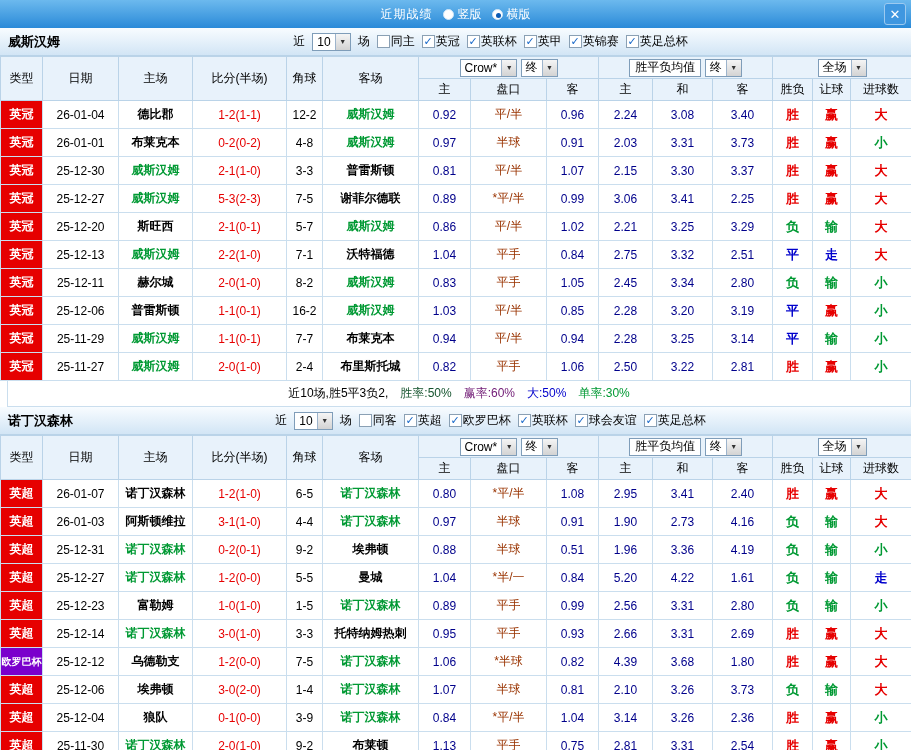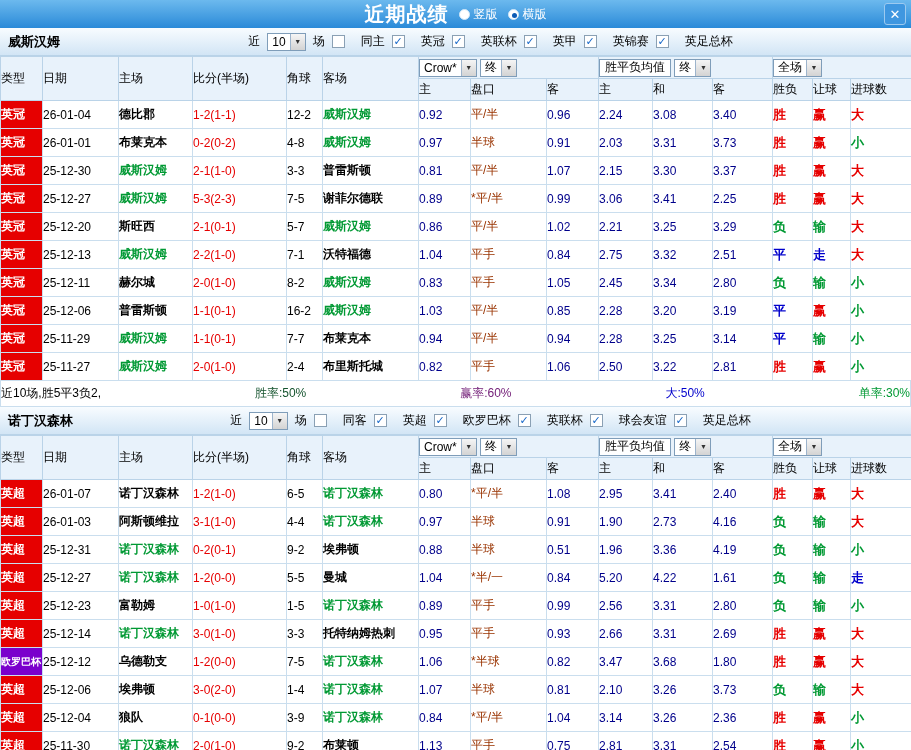--- a/index.html
+++ b/index.html
@@ -1,51 +1,51 @@
 <!DOCTYPE html>
 <html><head>
 <meta charset="utf-8">
 <style>
   * { margin:0; padding:0; box-sizing:border-box; }
   body { font-family:"Liberation Sans","DejaVu Sans",sans-serif; background:#fff; }
   .app { width:911px; height:750px; overflow:hidden; background:#fff; position:relative; font-size:12px; }
 
   
   .titlebar { height:28px; background:linear-gradient(#6cb9ee,#2a8ad8); display:flex; align-items:center; justify-content:center; gap:10px; position:relative; }
-  .title { color:#fff; font-weight:bold; font-size:20px; letter-spacing:1px; }
+  .title { color:#fff; font-weight:normal; font-size:12px; letter-spacing:1px; }
   .radio-item { display:inline-flex; align-items:center; gap:4px; color:#fff; font-size:12px; cursor:pointer; }
   .radio-dot { width:11px; height:11px; border-radius:50%; background:#fff; border:1px solid #cfe6f8; position:relative; display:inline-block; }
   .radio-dot.selected::after { content:""; position:absolute; left:3px; top:3px; width:5px; height:5px; border-radius:50%; background:#0b5bb5; }
   .close-btn { position:absolute; right:5px; top:3px; width:22px; height:22px; background:#3f97e0; border:1px solid #9ccaf0; border-radius:3px; color:#fff; font-weight:bold; display:flex; align-items:center; justify-content:center; cursor:pointer; font-size:13px; }
 
   
   .filterbar { height:28px; background:linear-gradient(#f8fcff,#d2e5f5); border-bottom:1px solid #b9d3e8; display:flex; align-items:center; }
   .team { width:140px; padding-left:8px; font-weight:bold; font-size:13px; color:#000; }
   .filters { flex:1; display:flex; align-items:center; justify-content:center; gap:7px; }
   .fspacer { width:70px; }
-  .fitem { display:inline-flex; align-items:center; gap:16px; cursor:pointer; color:#000; }
+  .fitem { display:inline-flex; align-items:center; gap:1px; cursor:pointer; color:#000; }
   .cb { width:13px; height:13px; background:#fff; border:1px solid #8aa0b4; display:inline-flex; align-items:center; justify-content:center; font-size:11px; font-weight:bold; color:#1466c8; line-height:11px; }
 
   
   .sel { display:inline-flex; align-items:center; background:#fff; border:1px solid #7f9db9; height:18px; padding-left:4px; font-size:12px; vertical-align:middle; cursor:pointer; color:#000; }
   .sel .arrow { display:inline-flex; align-items:center; justify-content:center; width:15px; height:16px; background:linear-gradient(#f5f5f5,#d3d3d3); border-left:1px solid #9db4cc; font-size:7px; color:#333; margin-left:4px; }
   .sel.noarrow { padding:0 5px; }
 
   
-  table.grid { width:911px; border-collapse:collapse; table-layout:fixed; text-align:left; }
+  table.grid { width:911px; border-collapse:collapse; table-layout:fixed; text-align:center; }
   .grid th { background:#e8f2fb; border:1px solid #bad3e8; height:22px; font-weight:normal; font-size:12px; color:#000; padding:0; }
   .grid td { border:1px solid #cadeee; height:28px; padding:0; font-size:12px; color:#000; background:#fff; }
   td.type { color:#fff; font-weight:bold; }
   td.team.hl { color:#009933; }
   td.score { color:#e60000; }
   td.odds { color:#00008b; }
   td.hcp { color:#993300; }
   td.res { font-weight:bold; font-size:13px; }
 
-  .summary { height:26px; display:flex; align-items:center; justify-content:space-between; gap:12px; border:1px solid #cadeee; border-top:0; font-size:12px; background:#fff; }
+  .summary { height:26px; display:flex; align-items:center; justify-content:center; gap:12px; border:1px solid #cadeee; border-top:0; font-size:12px; background:#fff;margin-left:7px; }
 </style>
 </head>
 <body>
 
 <div class="app">
 
   <div class="titlebar">
     <span class="title">近期战绩</span>
     <span class="radio-item">
       <span class="radio-dot"></span>
@@ -552,21 +552,21 @@
           <tr>
             <td class="type" style="background: rgb(122, 0, 204); font-size: 10px;">欧罗巴杯</td>
             <td class="date">25-12-12</td>
             <td class="team">乌德勒支</td>
             <td class="score">1-2(0-0)</td>
             <td class="corner">7-5</td>
             <td class="team hl">诺丁汉森林</td>
             <td class="odds">1.06</td>
             <td class="hcp">*半球</td>
             <td class="odds">0.82</td>
-            <td class="odds">3.47</td>
+            <td class="odds">4.39</td>
             <td class="odds">3.68</td>
             <td class="odds">1.80</td>
             <td class="res" style="color: rgb(230, 0, 0);">胜</td>
             <td class="res" style="color: rgb(230, 0, 0);">赢</td>
             <td class="res" style="color: rgb(230, 0, 0);">大</td>
           </tr>
           <tr>
             <td class="type" style="background: rgb(230, 0, 0);">英超</td>
             <td class="date">25-12-06</td>
             <td class="team">埃弗顿</td>

